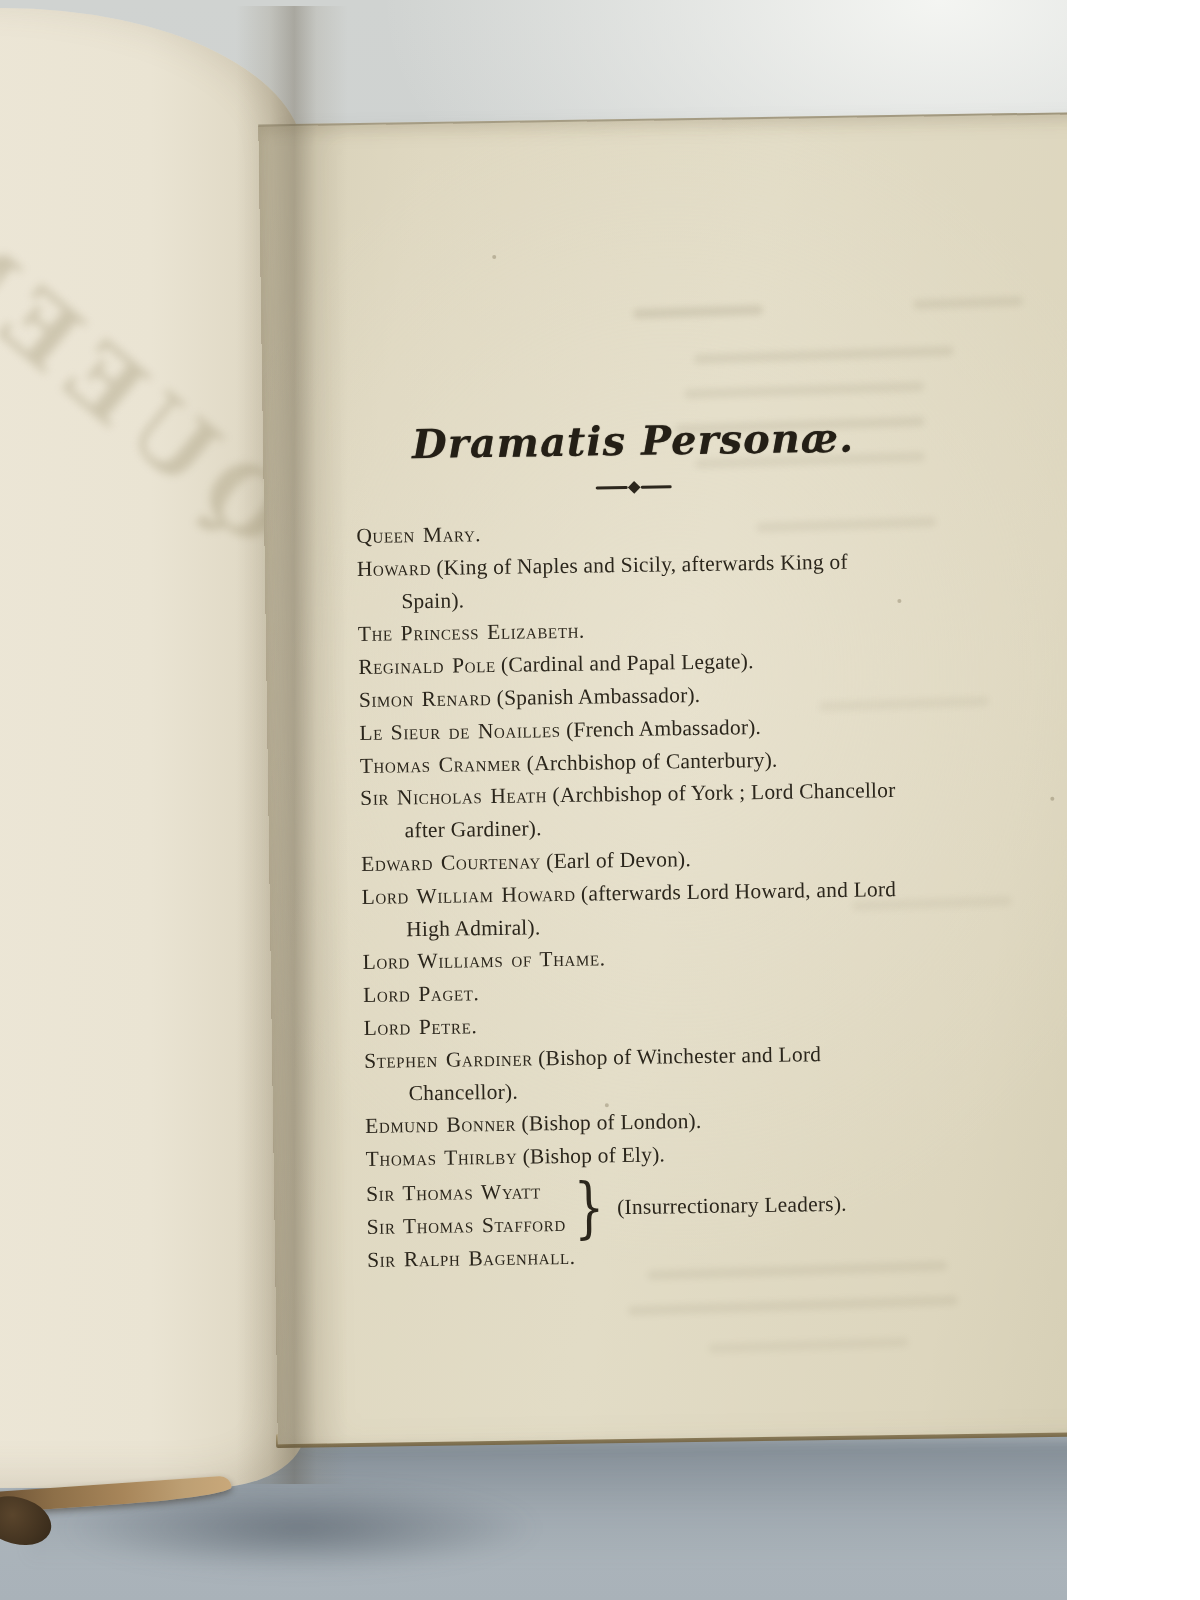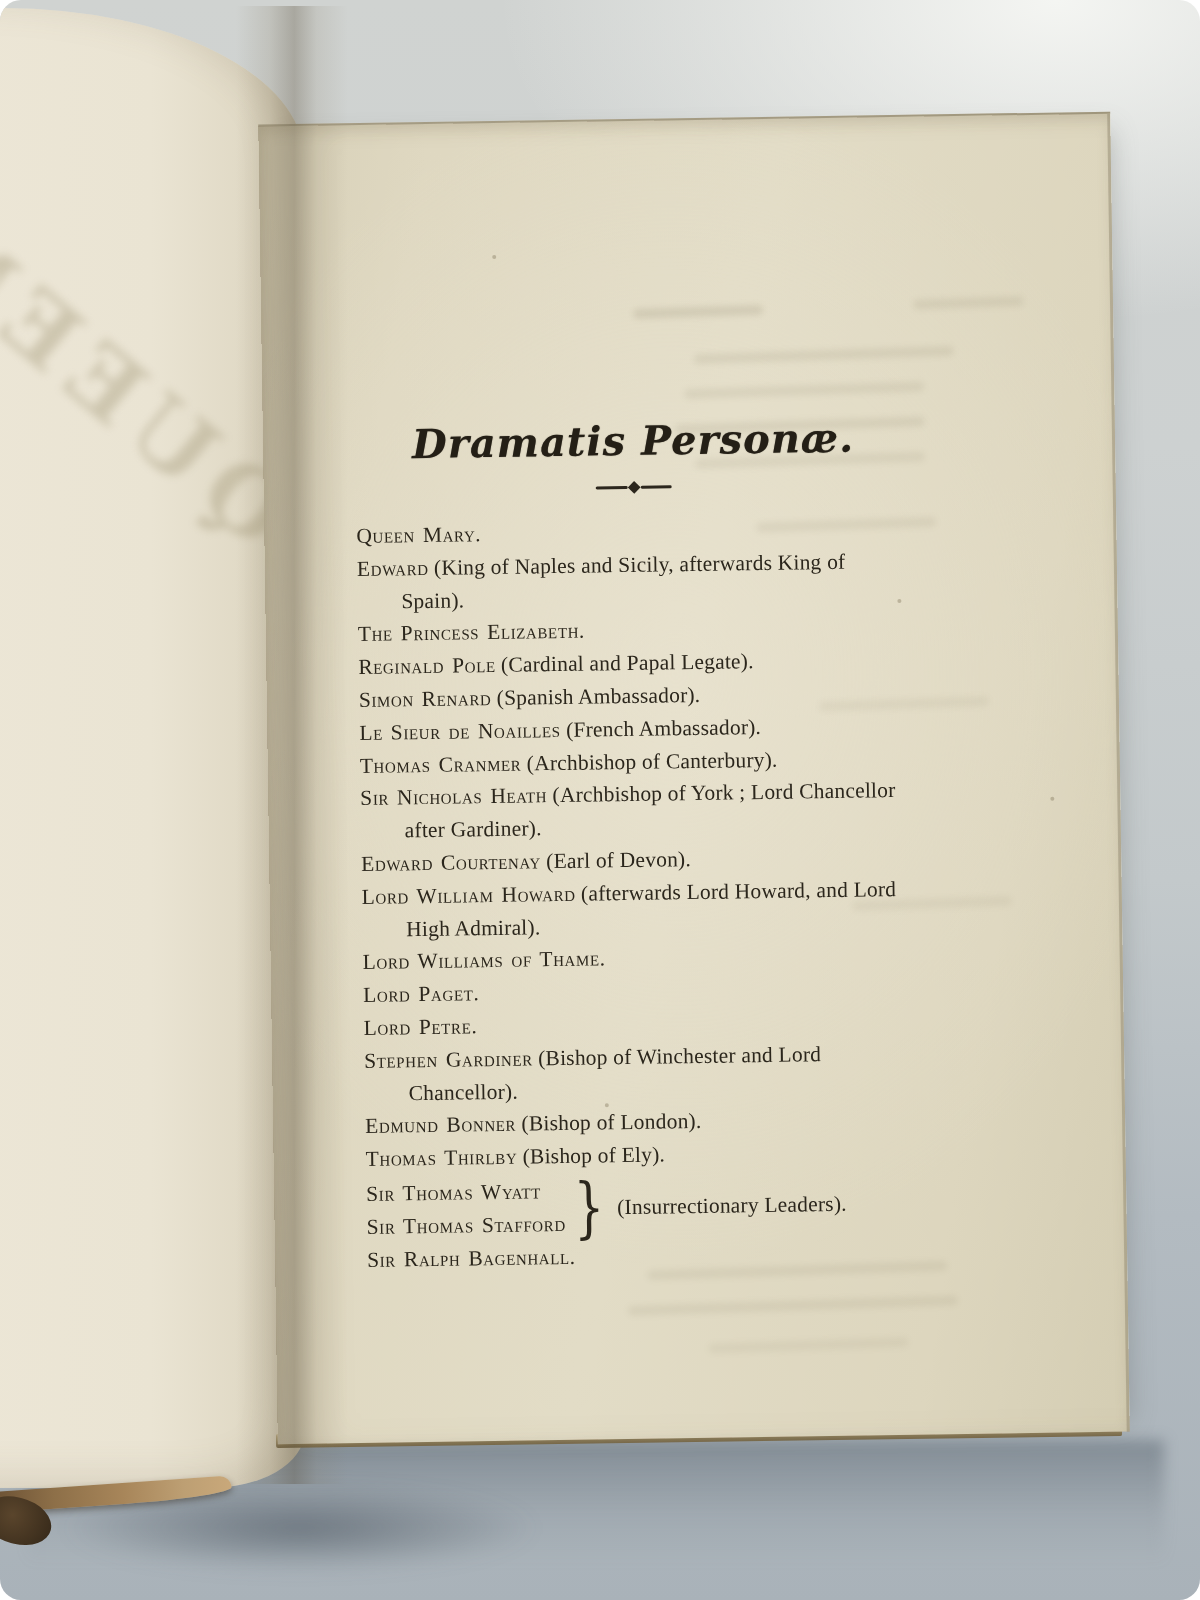--- a/index.html
+++ b/index.html
@@ -1,22 +1,21 @@
 <!DOCTYPE html>
 <html><head>
 <meta charset="utf-8">
 <style>
   html,body{margin:0;padding:0;}
   .stage{
-    position:relative;width:1200px;height:1600px;overflow:hidden;
+    position:relative;width:1067px;height:1600px;overflow:hidden;
     font-family:"Liberation Serif",serif;
     background:
       radial-gradient(900px 520px at 88% 0%, rgba(246,247,244,.95), rgba(246,247,244,0) 62%),
       linear-gradient(180deg,#d0d3d1 0%,#cdd1d1 28%,#c3c9cb 55%,#b3bbc1 76%,#a9b2b9 100%);
-    border-radius: 21px;
   }
   
   .floor-shadow{
     position:absolute;left:28px;top:1440px;width:1136px;height:140px;
     background:linear-gradient(180deg,rgba(70,82,94,.42),rgba(118,128,137,.18) 55%,rgba(150,158,164,0) 88%);
     filter:blur(7px);
   }
   .curl-shadow{
     position:absolute;left:-30px;top:1468px;width:660px;height:120px;
     background:radial-gradient(closest-side,rgba(55,65,76,.5),rgba(55,65,76,0) 72%);
@@ -149,21 +148,21 @@
       <h1 class="title">Dramatis Personæ.</h1>
 
       <div class="divider">
         <div class="bar"></div>
         <div class="diamond"></div>
         <div class="bar"></div>
       </div>
 
       <div class="cast">
         <div class="cast-item"><span class="sc">Queen Mary.</span> <span class="desc"></span></div>
-        <div class="cast-item"><span class="sc">Edward</span> <span class="desc">(King of Naples and Sicily, afterwards King of Spain).</span></div>
+        <div class="cast-item"><span class="sc">Howard</span> <span class="desc">(King of Naples and Sicily, afterwards King of Spain).</span></div>
         <div class="cast-item"><span class="sc">The Princess Elizabeth.</span> <span class="desc"></span></div>
         <div class="cast-item"><span class="sc">Reginald Pole</span> <span class="desc">(Cardinal and Papal Legate).</span></div>
         <div class="cast-item"><span class="sc">Simon Renard</span> <span class="desc">(Spanish Ambassador).</span></div>
         <div class="cast-item"><span class="sc">Le Sieur de Noailles</span> <span class="desc">(French Ambassador).</span></div>
         <div class="cast-item"><span class="sc">Thomas Cranmer</span> <span class="desc">(Archbishop of Canterbury).</span></div>
         <div class="cast-item"><span class="sc">Sir Nicholas Heath</span> <span class="desc">(Archbishop of York ; Lord Chancellor after Gardiner).</span></div>
         <div class="cast-item"><span class="sc">Edward Courtenay</span> <span class="desc">(Earl of Devon).</span></div>
         <div class="cast-item"><span class="sc">Lord William Howard</span> <span class="desc">(afterwards Lord Howard, and Lord High Admiral).</span></div>
         <div class="cast-item"><span class="sc">Lord Williams of Thame.</span> <span class="desc"></span></div>
         <div class="cast-item"><span class="sc">Lord Paget.</span> <span class="desc"></span></div>

